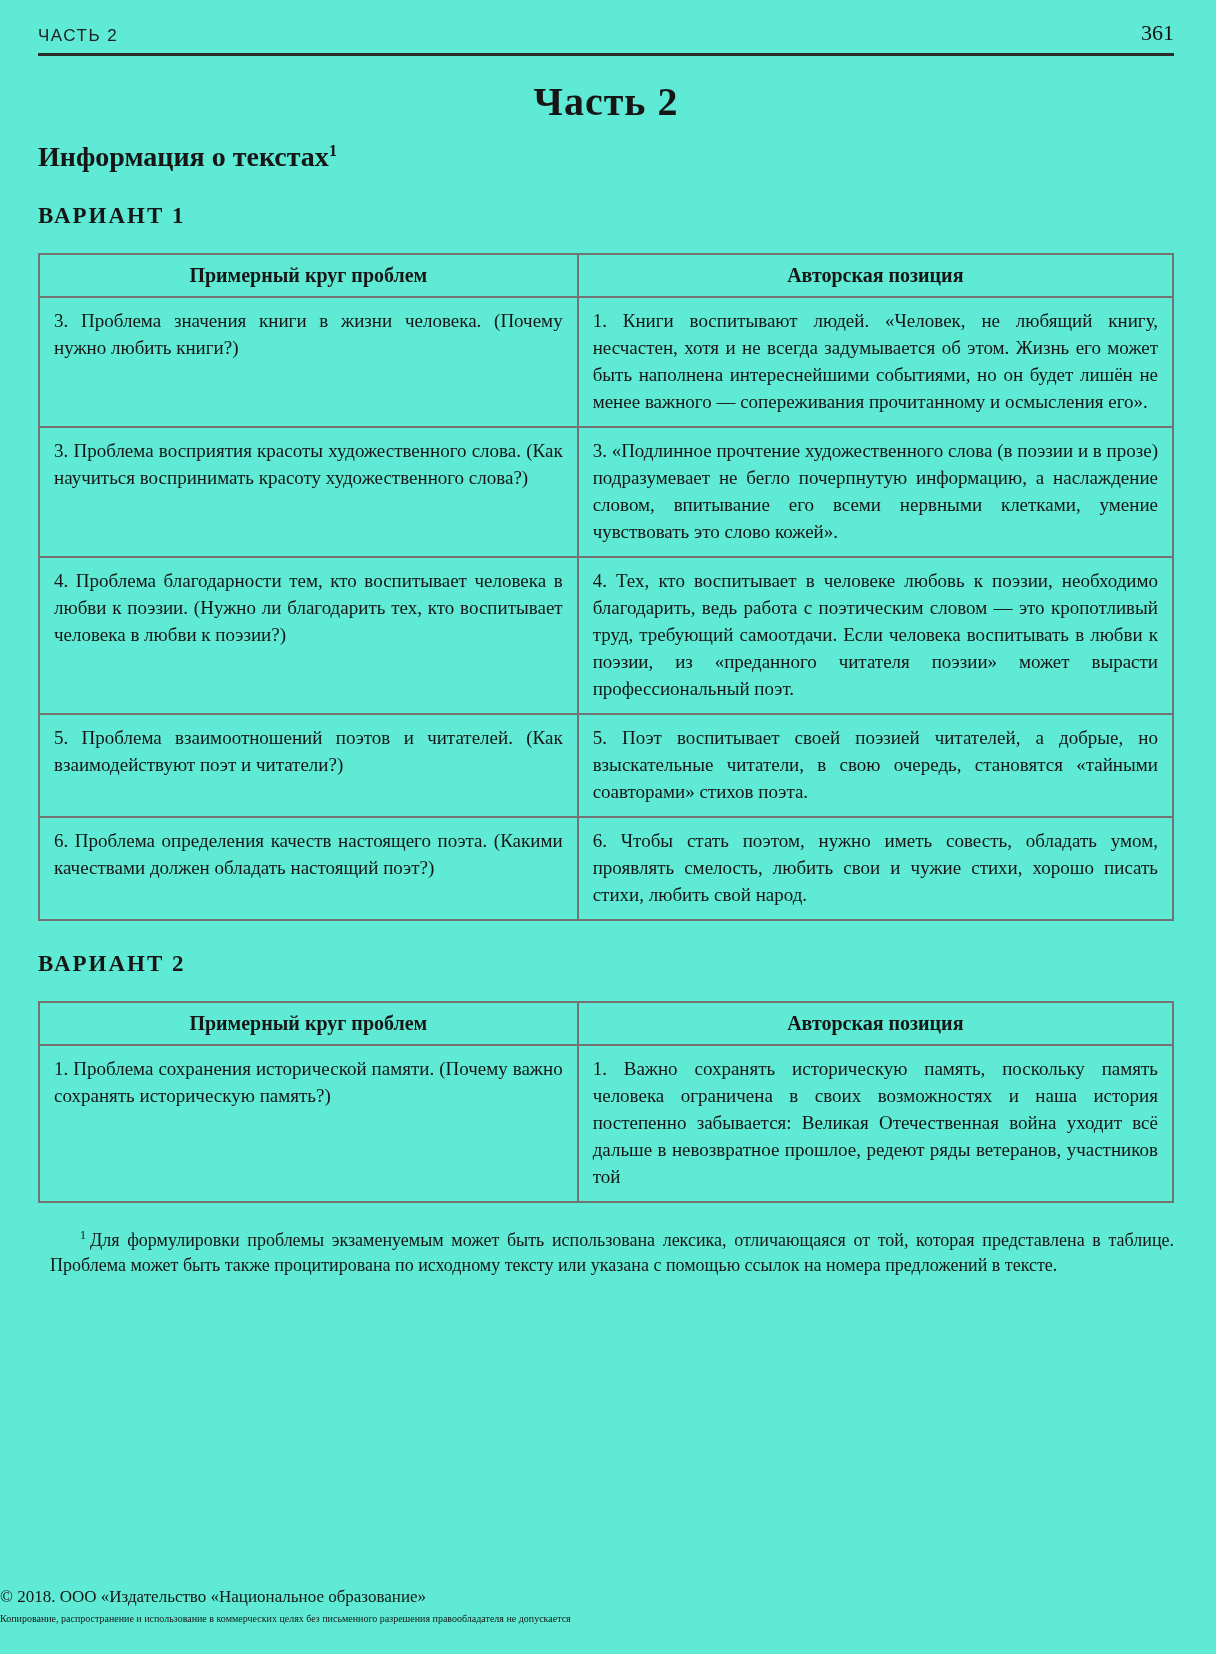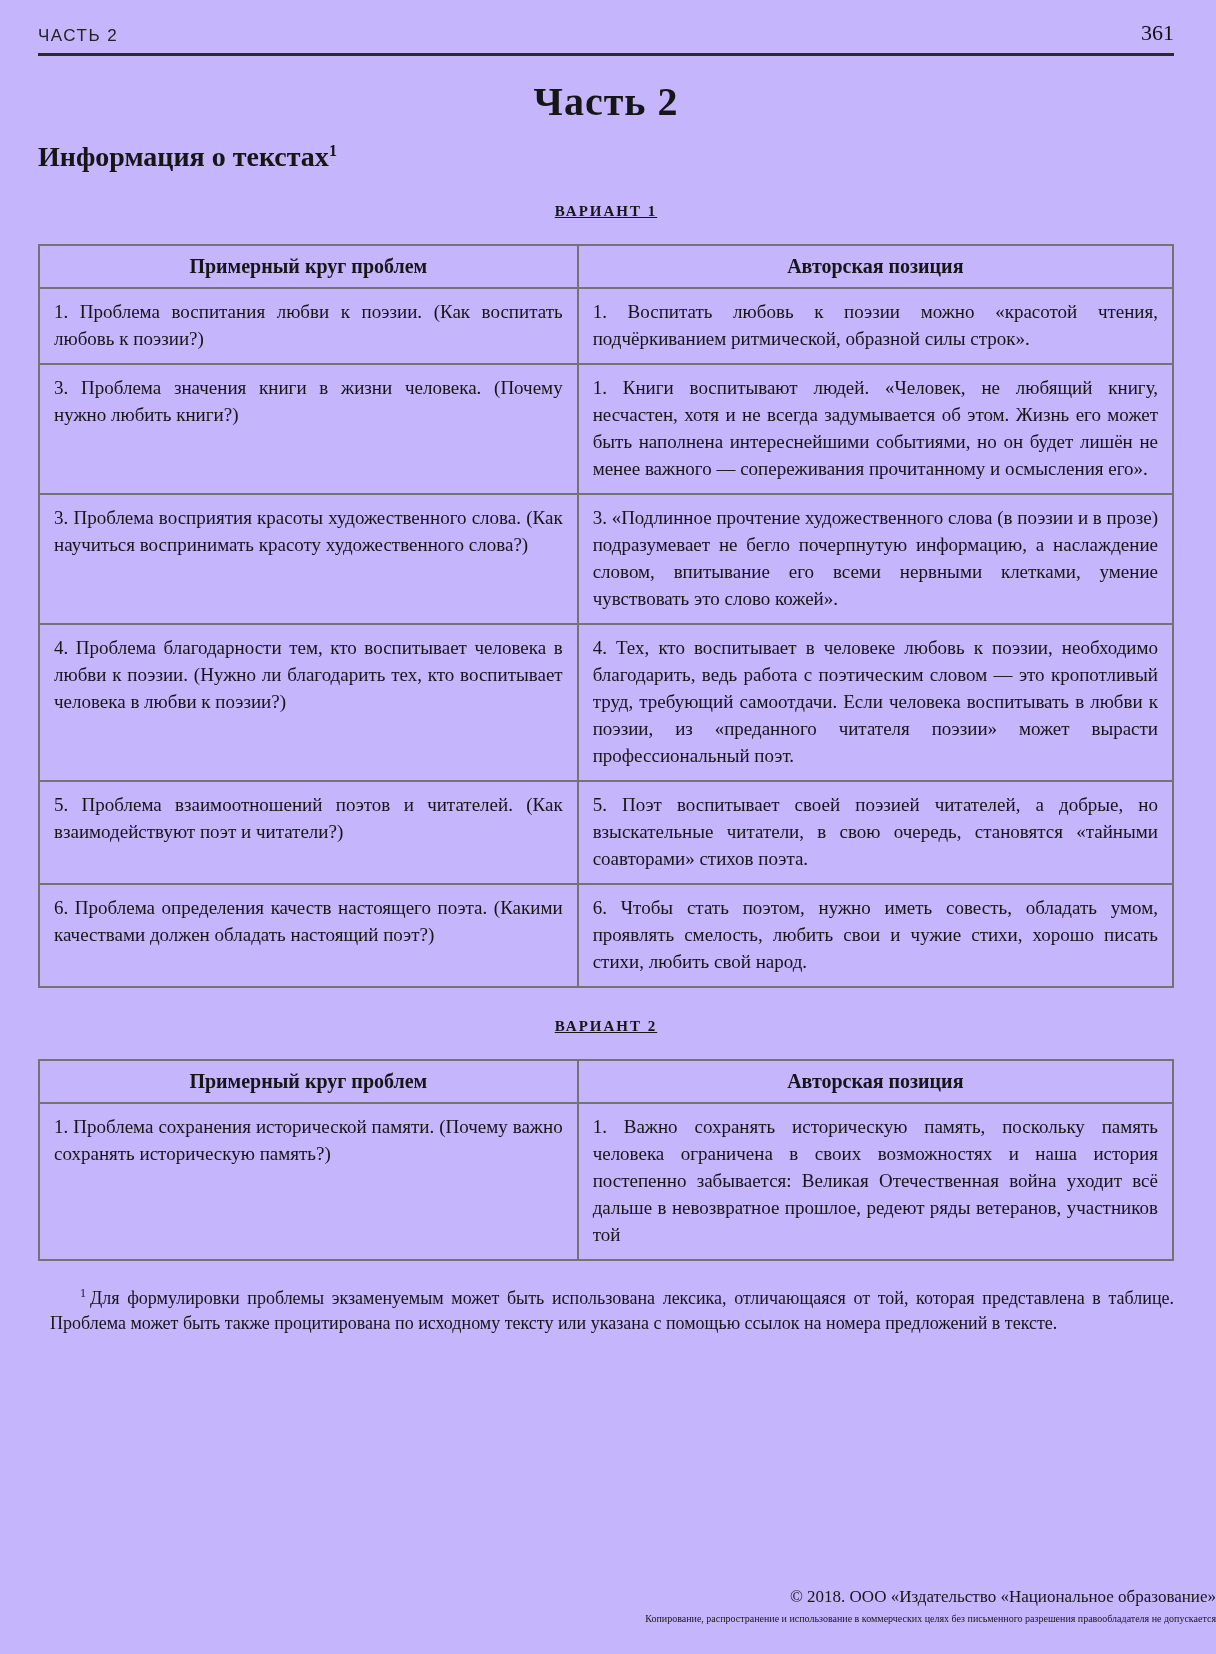--- a/index.html
+++ b/index.html
@@ -2,21 +2,21 @@
 <html><head>
 <meta charset="utf-8">
 <style>
   html, body { margin: 0; padding: 0; background: #e8e8e4; }
   .page {
     position: relative;
     width: 1216px;
     height: 1654px;
     margin: 0 auto;
     box-sizing: border-box;
-    background: #c4b5fd;
+    background: #5eead4;
     color: #161616;
     font-family: "Liberation Serif", "DejaVu Serif", serif;
     padding: 20px 42px 0 38px;
     overflow: hidden;
   }
   
   .running-header {
     display: flex;
     justify-content: space-between;
     align-items: flex-end;
@@ -41,26 +41,24 @@
     margin: 22px 0 0 0;
     letter-spacing: 1px;
   }
   .subtitle {
     font-size: 28px;
     font-weight: bold;
     margin: 16px 0 16px 0;
   }
   .subtitle sup { font-size: 16px; }
   .variant-heading {
-    text-align: center;
-    font-size: 15px;
+    font-size: 23px;
     font-weight: bold;
     letter-spacing: 2px;
     margin: 30px 0 0 0;
-    text-decoration: underline;
   }
   .variant-heading.second { }
   
   table.info-table {
     width: 100%;
     border-collapse: collapse;
     margin-top: 24px;
     table-layout: fixed;
   }
   table.info-table th, table.info-table td {
@@ -94,21 +92,21 @@
   .footnote sup {
     font-size: 12px;
     margin-right: 4px;
   }
   
   .page-footer {
     position: absolute;
     left: 0;
     right: 0;
     bottom: 30px;
-    text-align: right;
+    text-align: left;
   }
   .footer-copyright {
     font-size: 17px;
     margin: 0 0 6px 0;
   }
   .footer-notice {
     font-size: 10px;
     margin: 0;
   }
 </style>
@@ -133,24 +131,20 @@
       <col class="col-problem">
       <col class="col-position">
     </colgroup>
     <thead>
       <tr>
         <th>Примерный круг проблем</th>
         <th>Авторская позиция</th>
       </tr>
     </thead>
     <tbody>
-      <tr>
-        <td>1. Проблема воспитания любви к поэзии. (Как воспитать любовь к поэзии?)</td>
-        <td>1. Воспитать любовь к поэзии можно «красотой чтения, подчёркиванием ритмической, образной силы строк».</td>
-      </tr>
       <tr>
         <td>3. Проблема значения книги в жизни человека. (Почему нужно любить книги?)</td>
         <td>1. Книги воспитывают людей. «Человек, не любящий книгу, несчастен, хотя и не всегда задумывается об этом. Жизнь его может быть наполнена интереснейшими событиями, но он будет лишён не менее важного — сопереживания прочитанному и осмысления его».</td>
       </tr>
       <tr>
         <td>3. Проблема восприятия красоты художественного слова. (Как научиться воспринимать красоту художественного слова?)</td>
         <td>3. «Подлинное прочтение художественного слова (в поэзии и в прозе) подразумевает не бегло почерпнутую информацию, а наслаждение словом, впитывание его всеми нервными клетками, умение чувствовать это слово кожей».</td>
       </tr>
       <tr>
         <td>4. Проблема благодарности тем, кто воспитывает человека в любви к поэзии. (Нужно ли благодарить тех, кто воспитывает человека в любви к поэзии?)</td>

